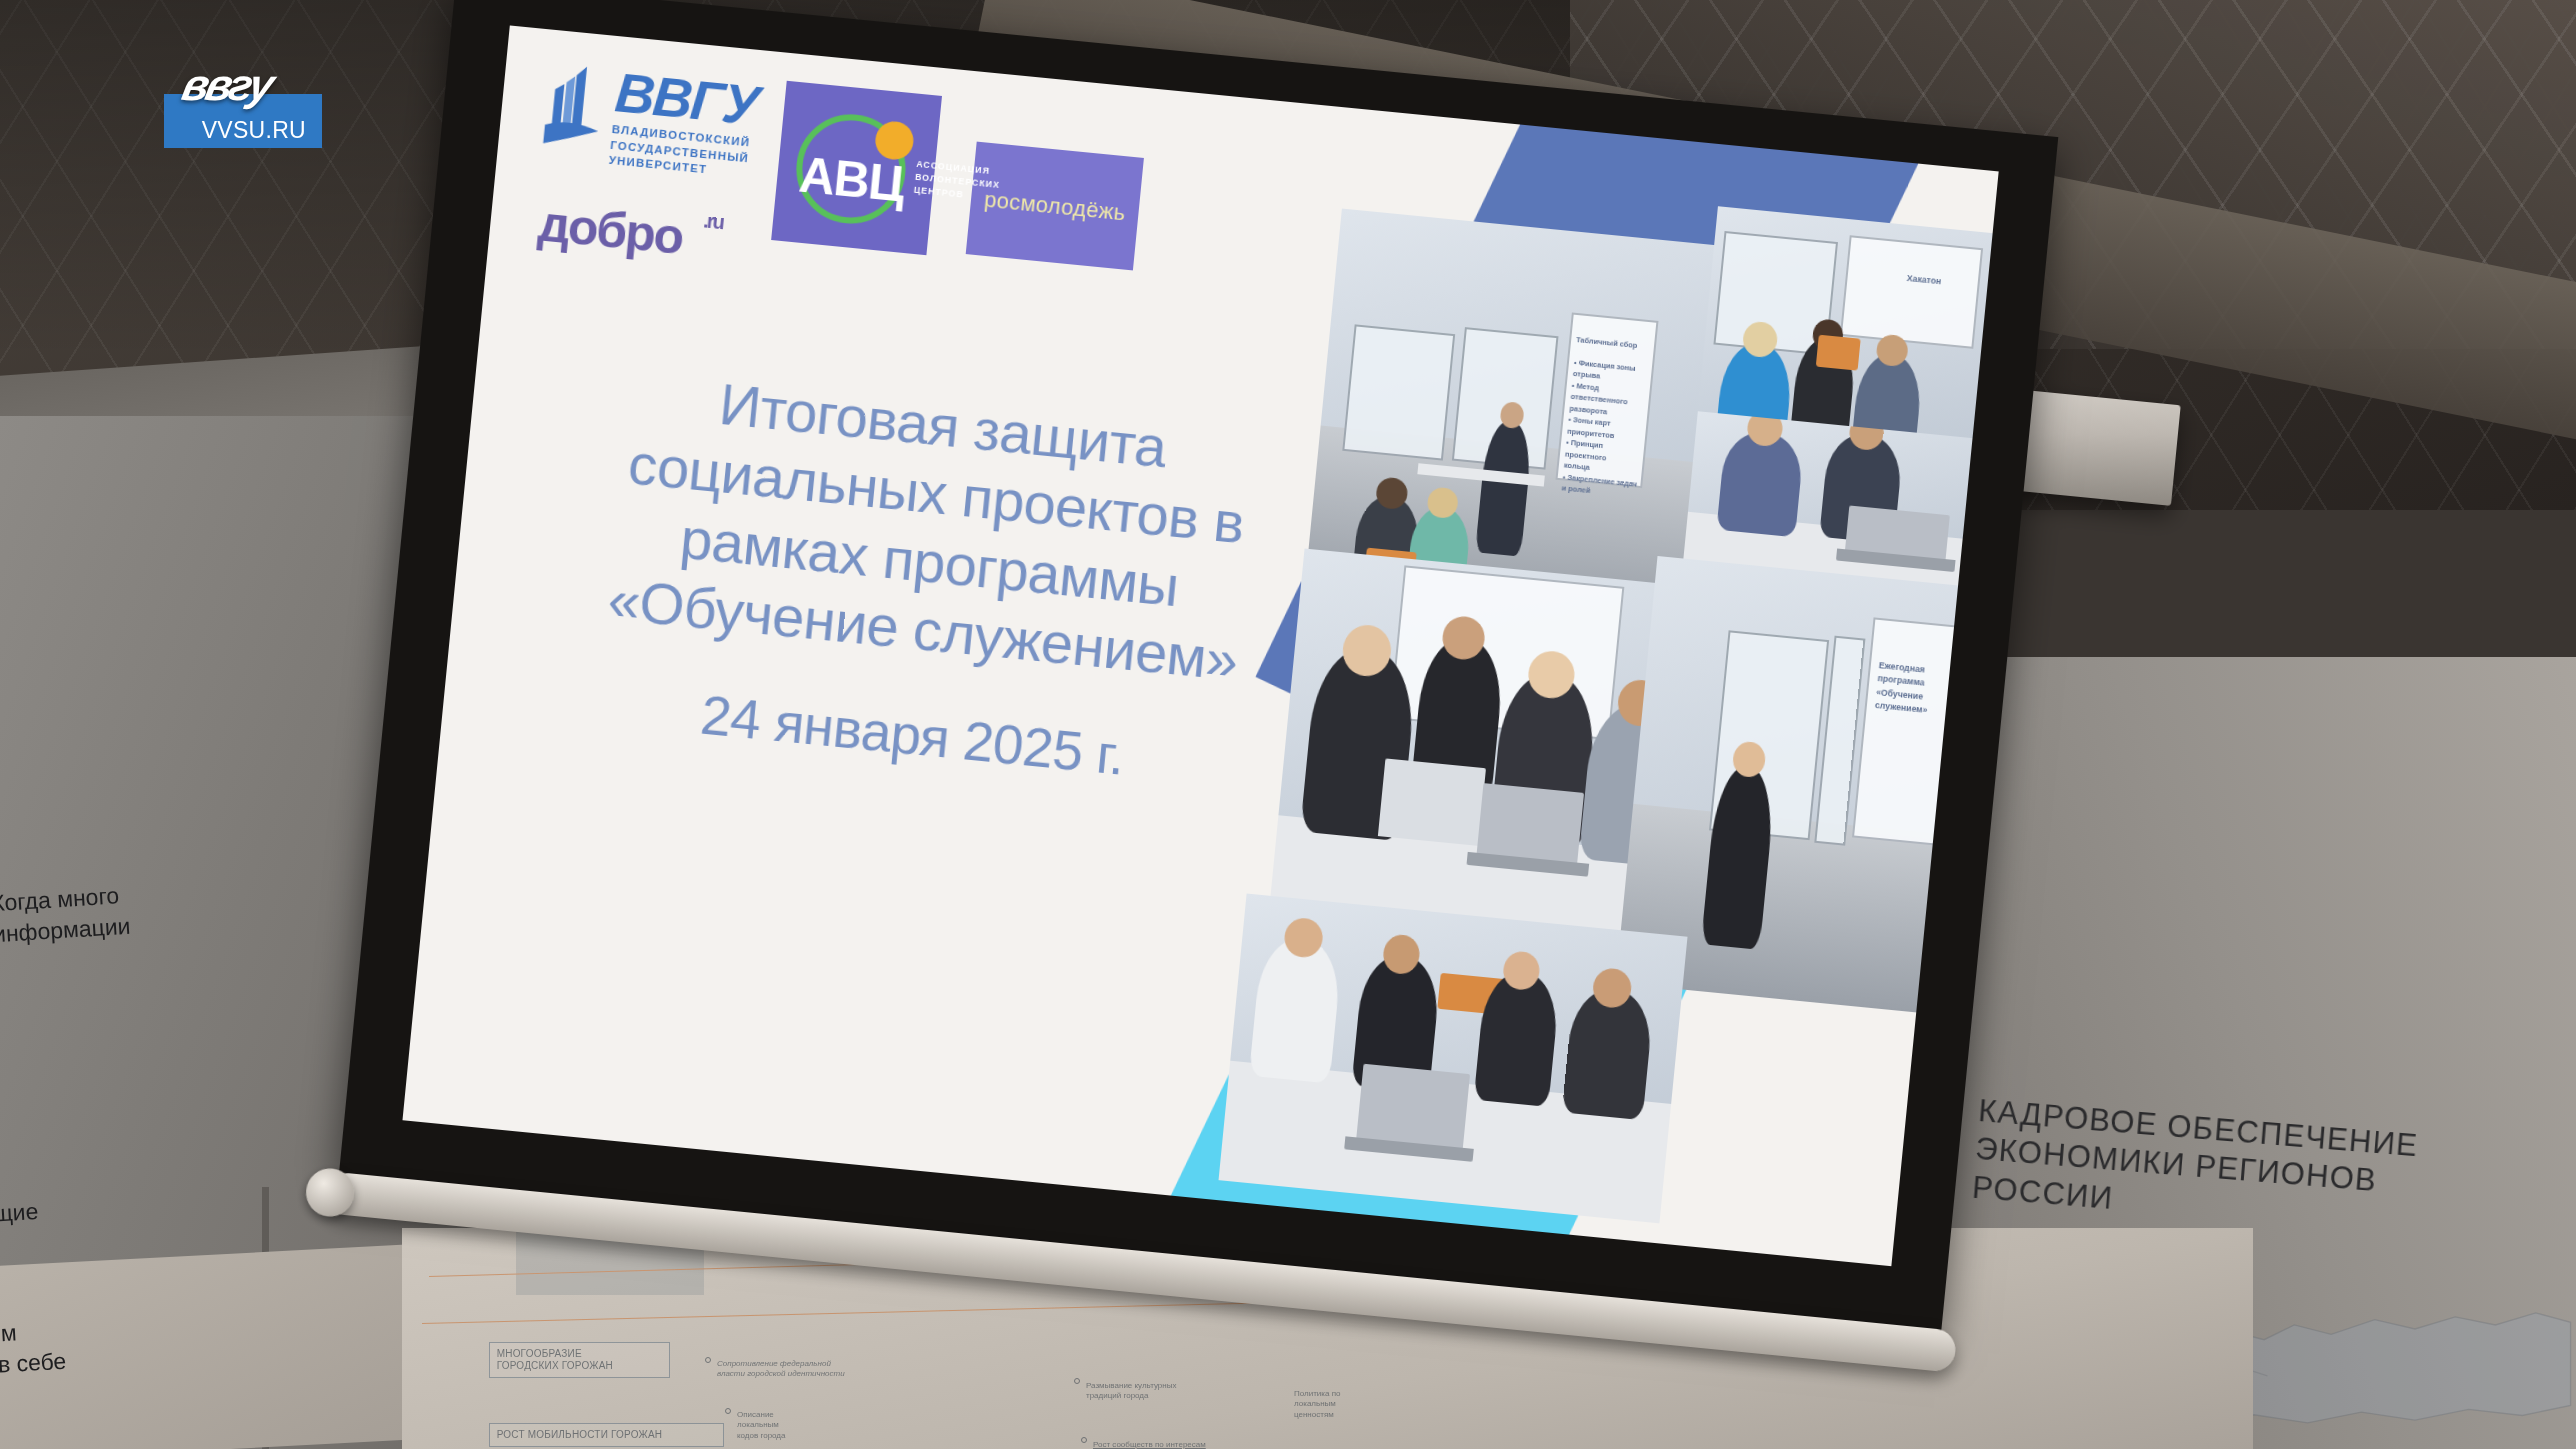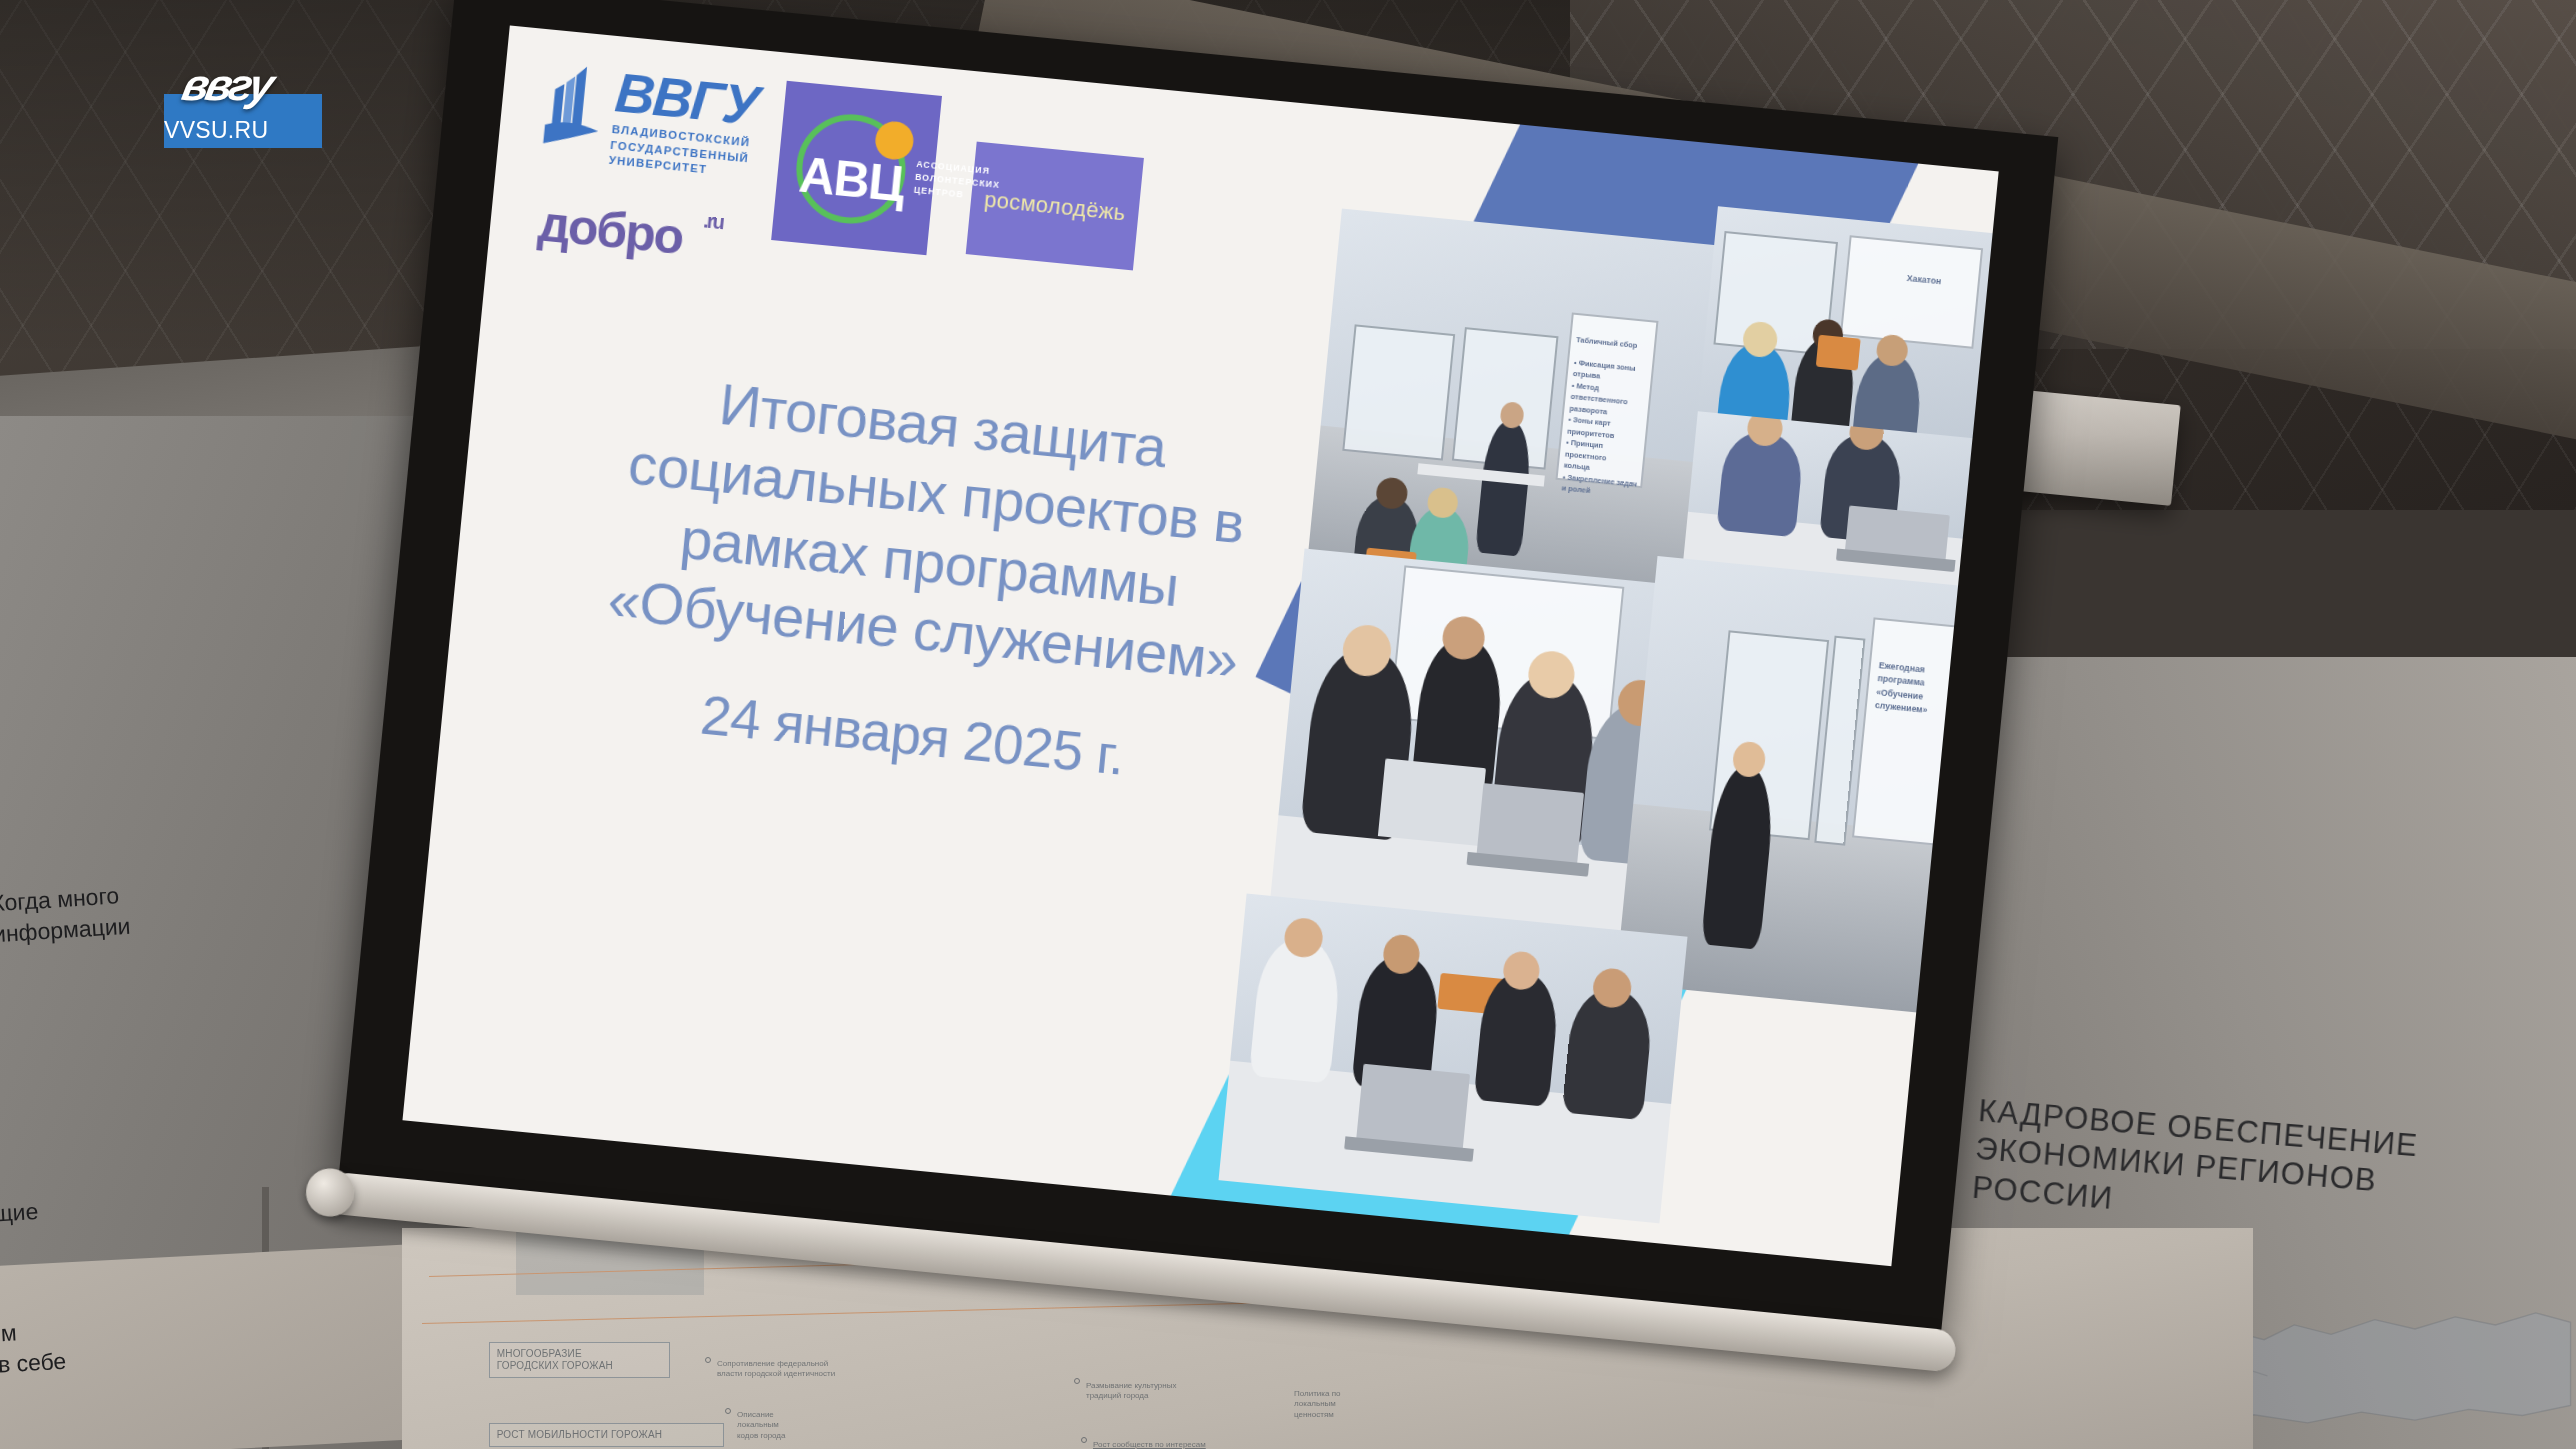--- a/index.html
+++ b/index.html
@@ -211,21 +211,21 @@
   .ph .per  { position:absolute; border-radius:46% 46% 16% 16%; }
   .ph .hd   { position:absolute; border-radius:50%; }
   .ph .chair{ position:absolute; background:#d98a42; border-radius:3.4px; }
   .ph .ptxt { position:absolute; color:#5d6f92; font-size:10px; line-height:1.55;
               white-space:pre-line; font-weight:bold; }
 
   
   .watermark { position:absolute; left:164px; top:94px; }
   .wm-plate { width:158px; height:54px; background:#2f79c4; position:relative; }
   .wm-url {
-    position:absolute; left:0; right:16px; bottom:4px; text-align:left;
+    position:absolute; left:0; right:16px; bottom:4px; text-align:right;
     color:#fff; font-size:23px; letter-spacing:0.3px;
   }
   .wm-logo {
     position:absolute; left:19px; top:-34px; font-size:44px; font-weight:bold;
     font-style:italic; color:#fff; letter-spacing:-3.4px; text-transform:lowercase;
     text-shadow:0 2px 4.7px rgba(0,0,0,.55); transform:skewX(-11deg);
   }
 
   .caption {
     position:absolute; right:52px; top:134px; text-align:right; color:#fff;
@@ -279,21 +279,21 @@
       <div class="infographic">
         <div class="ig-img" style="left:114px;top:-6.7px;width:188px;height:74px;"></div>
         <div class="ig-line orange" style="left:27px;top:48px;width:953px;transform:rotate(-1.6deg);"></div>
         <div class="ig-line orange" style="left:20px;top:95px;width:1073px;transform:rotate(-1.4deg);"></div>
 
         <div class="ig-box" style="left:87px;top:114px;width:181px;">МНОГООБРАЗИЕ
 ГОРОДСКИХ ГОРОЖАН</div>
         <div class="ig-box" style="left:87px;top:195px;width:235px;">РОСТ МОБИЛЬНОСТИ ГОРОЖАН</div>
         <div class="ig-box" style="left:644px;top:-19px;width:201px;">ФИНАНСОВОЙ СИСТЕМЫ</div>
 
-        <div class="ig-note" style="left:315px;top:131px;">Сопротивление федеральной
+        <div class="ig-note" style="left:315px;top:131px;font-style:italic;">Сопротивление федеральной
 власти городской идентичности</div>
         <div class="ig-note" style="left:335px;top:182px;">Описание
 локальным
 кодов города</div>
         <div class="ig-note" style="left:684px;top:153px;">Размывание культурных
 традиций города</div>
         <div class="ig-note" style="left:691px;top:212px;text-decoration:underline;">Рост сообществ по интересам</div>
         <div class="ig-note" style="left:661px;top:23px;">Снижается роль банков, увеличивается
 значимость сообществ вкладчиков</div>
         <div class="ig-note" style="left:892px;top:161px;">Политика по

